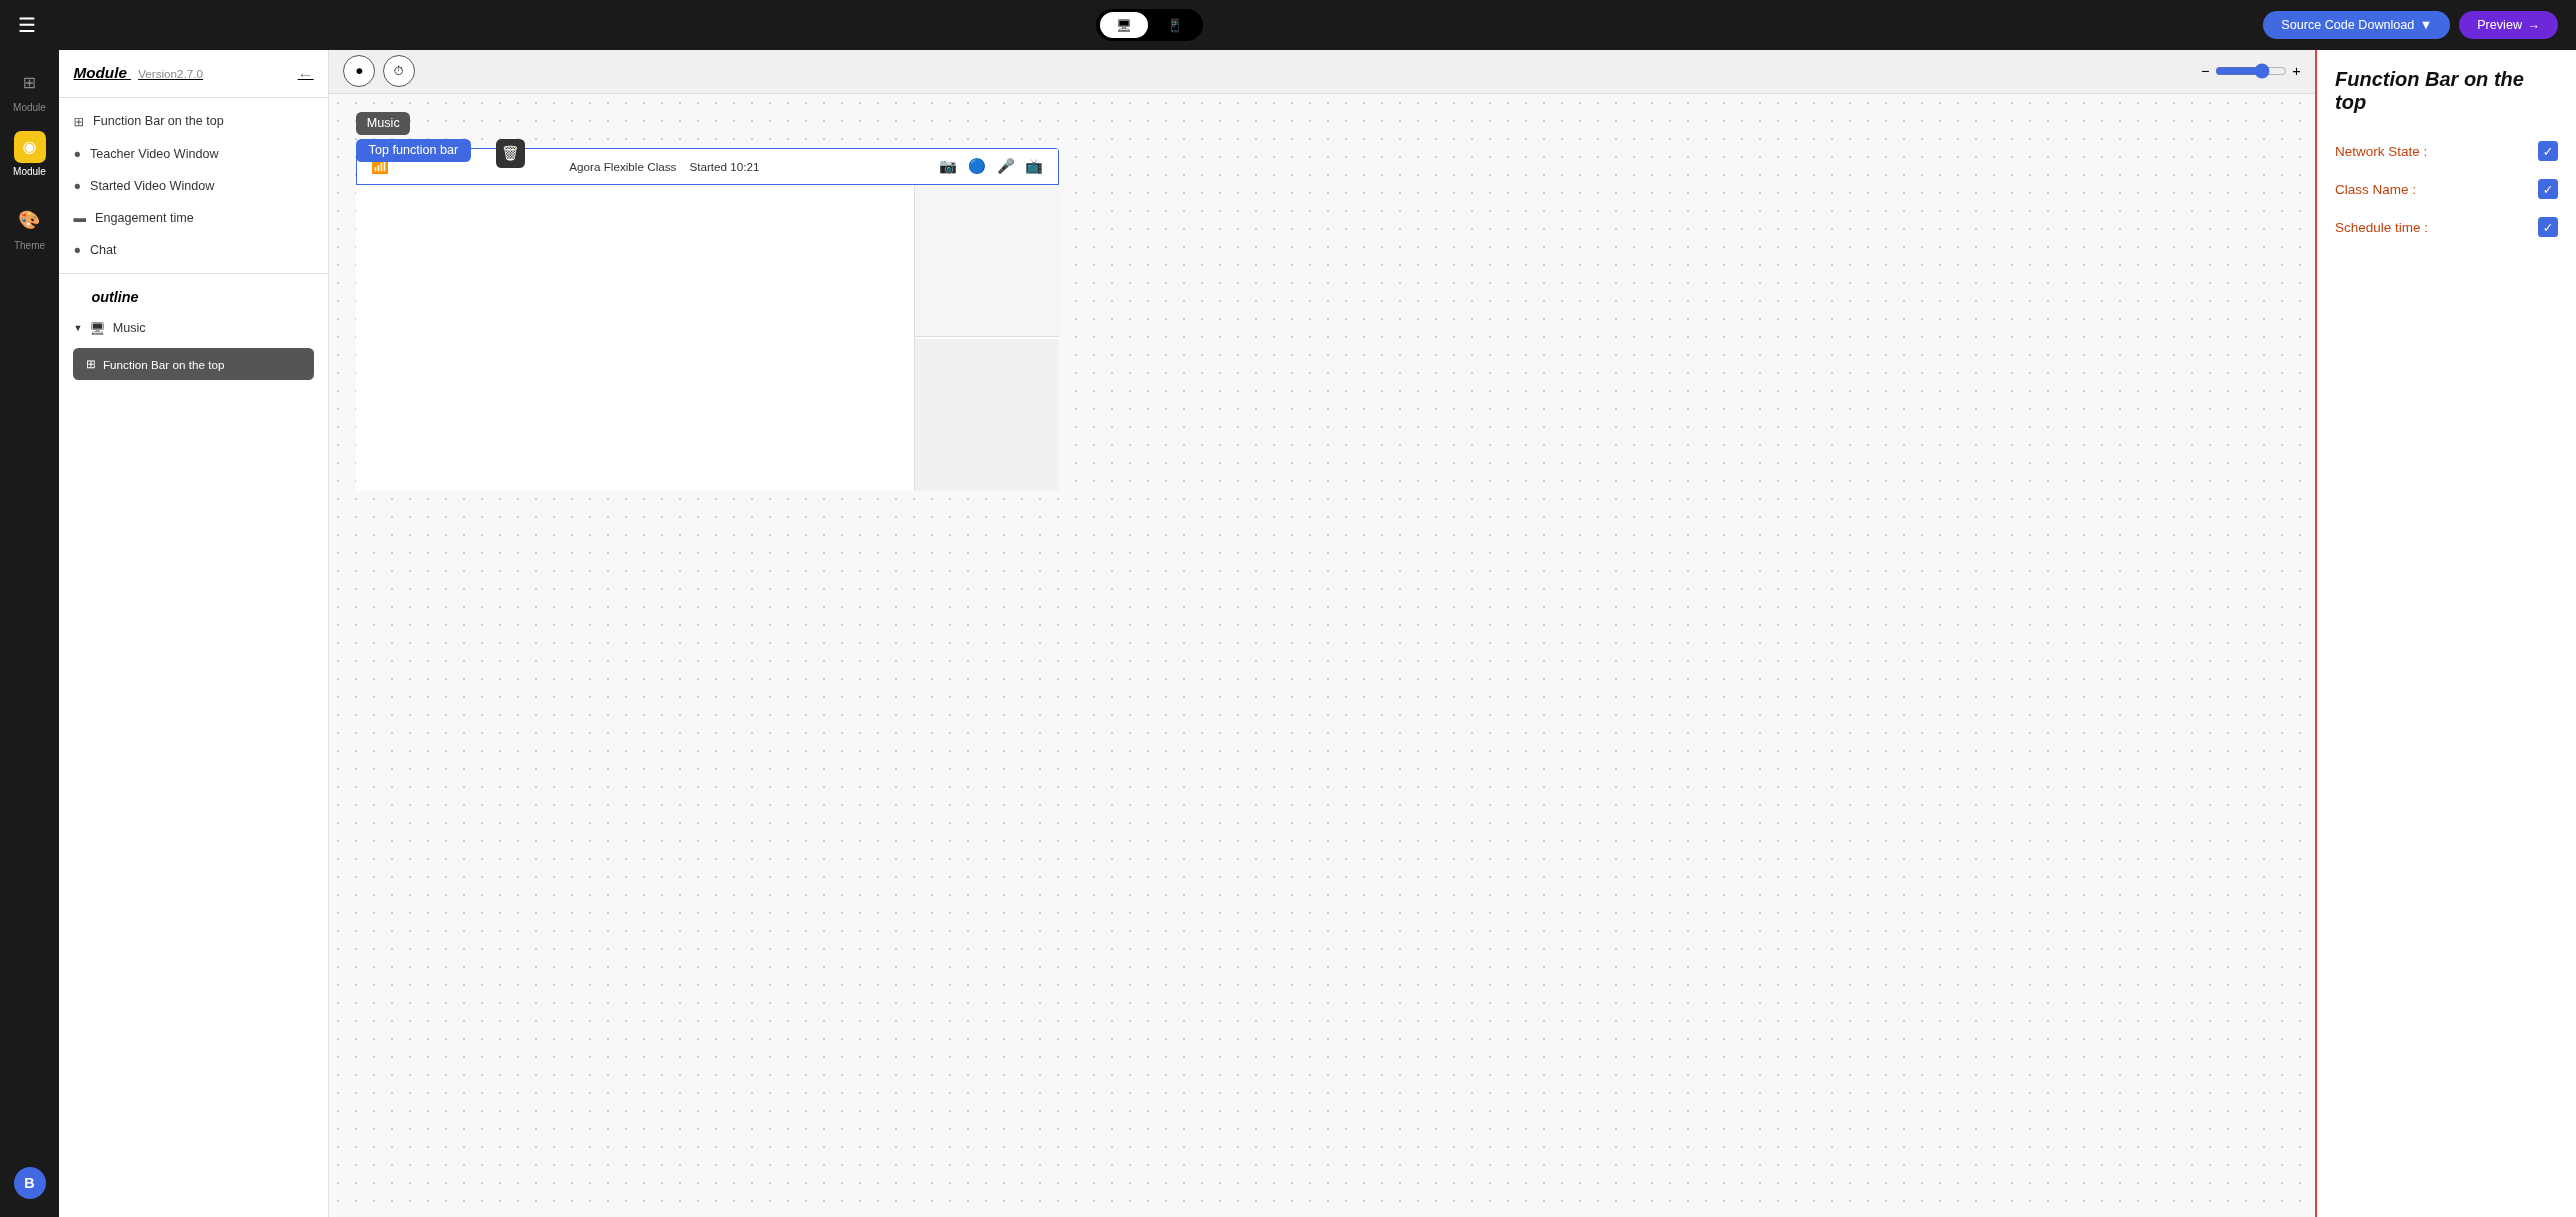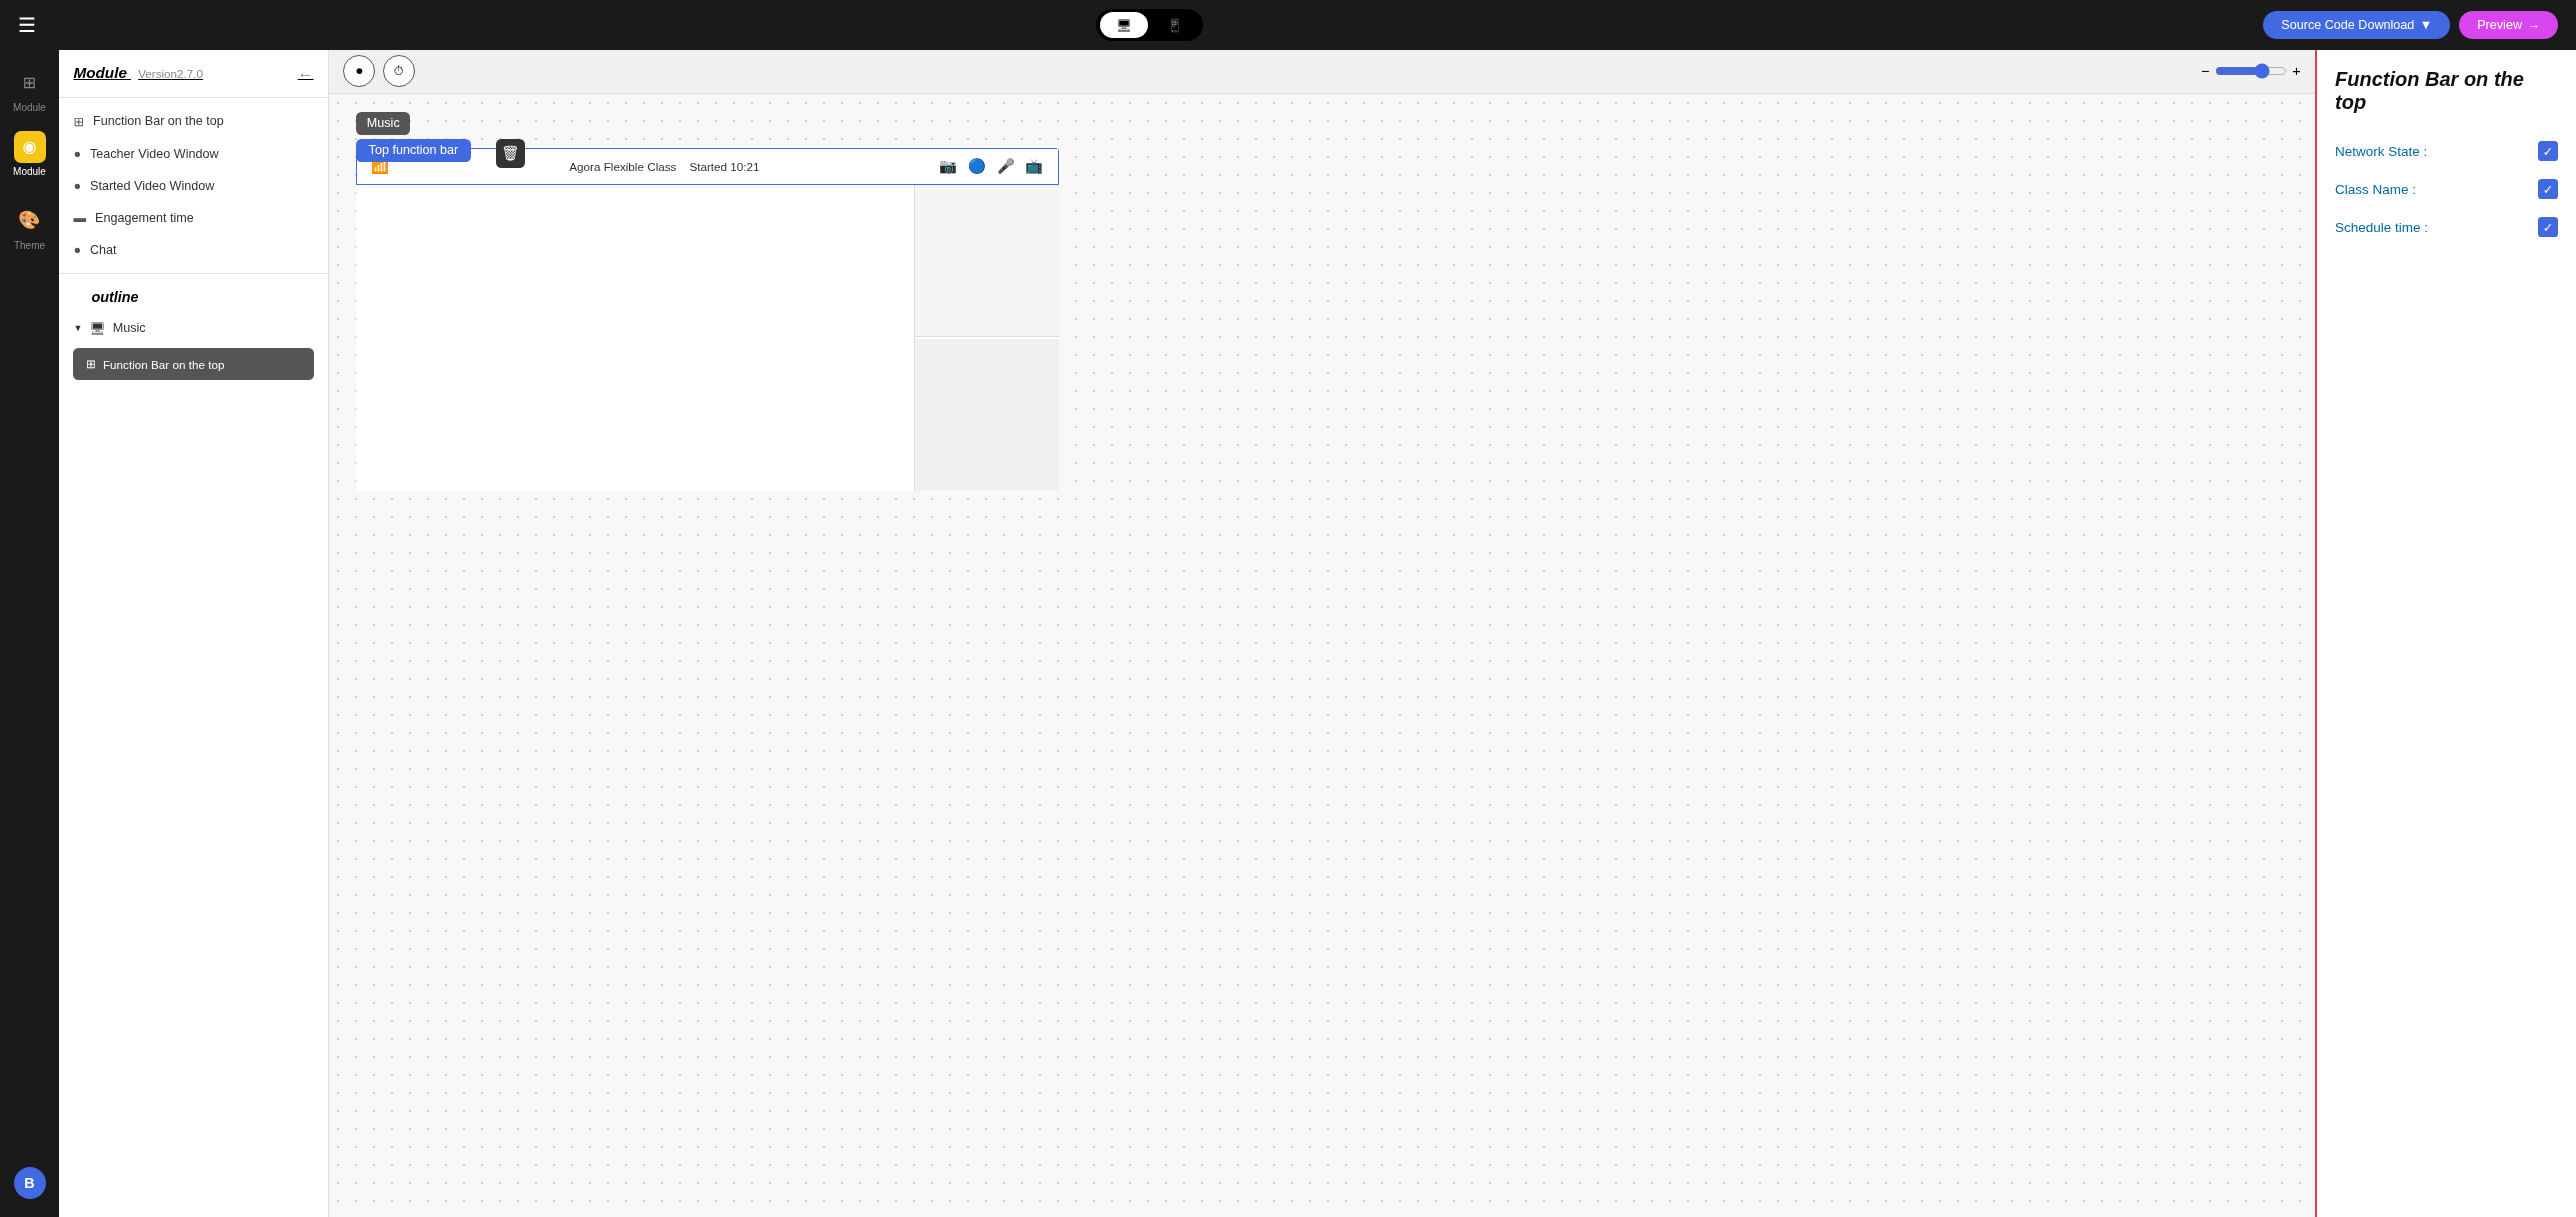--- a/index.html
+++ b/index.html
@@ -42,21 +42,21 @@
       border: none;
       border-radius: 21.6px;
       padding: 7.2px 18px;
       font-size: 12.6px;
       cursor: pointer;
       display: flex;
       align-items: flex-end;
       gap: 5.4px;
     }
     .btn-preview {
-      background: #d946ef;
+      background: #6d28d9;
       color: white;
       border: none;
       border-radius: 21.6px;
       padding: 7.2px 18px;
       font-size: 12.6px;
       cursor: pointer;
       display: flex;
       align-items: center;
       gap: 5.4px;
     }
@@ -332,21 +332,21 @@
       margin-bottom: 18px;
       color: #111;
     }
     .property-row {
       display: flex;
       align-items: center;
       justify-content: space-between;
       padding: 9px 0;
       border-bottom: none;
     }
-    .property-label { font-size: 13.5px; color: #0369a1; }
+    .property-label { font-size: 13.5px; color: #c2410c; }
     .checkbox-checked {
       width: 20px;
       height: 20px;
       background: #4169e1;
       border-radius: 3.6px;
       display: flex;
       align-items: center;
       justify-content: center;
       color: white;
       font-size: 12.6px;

